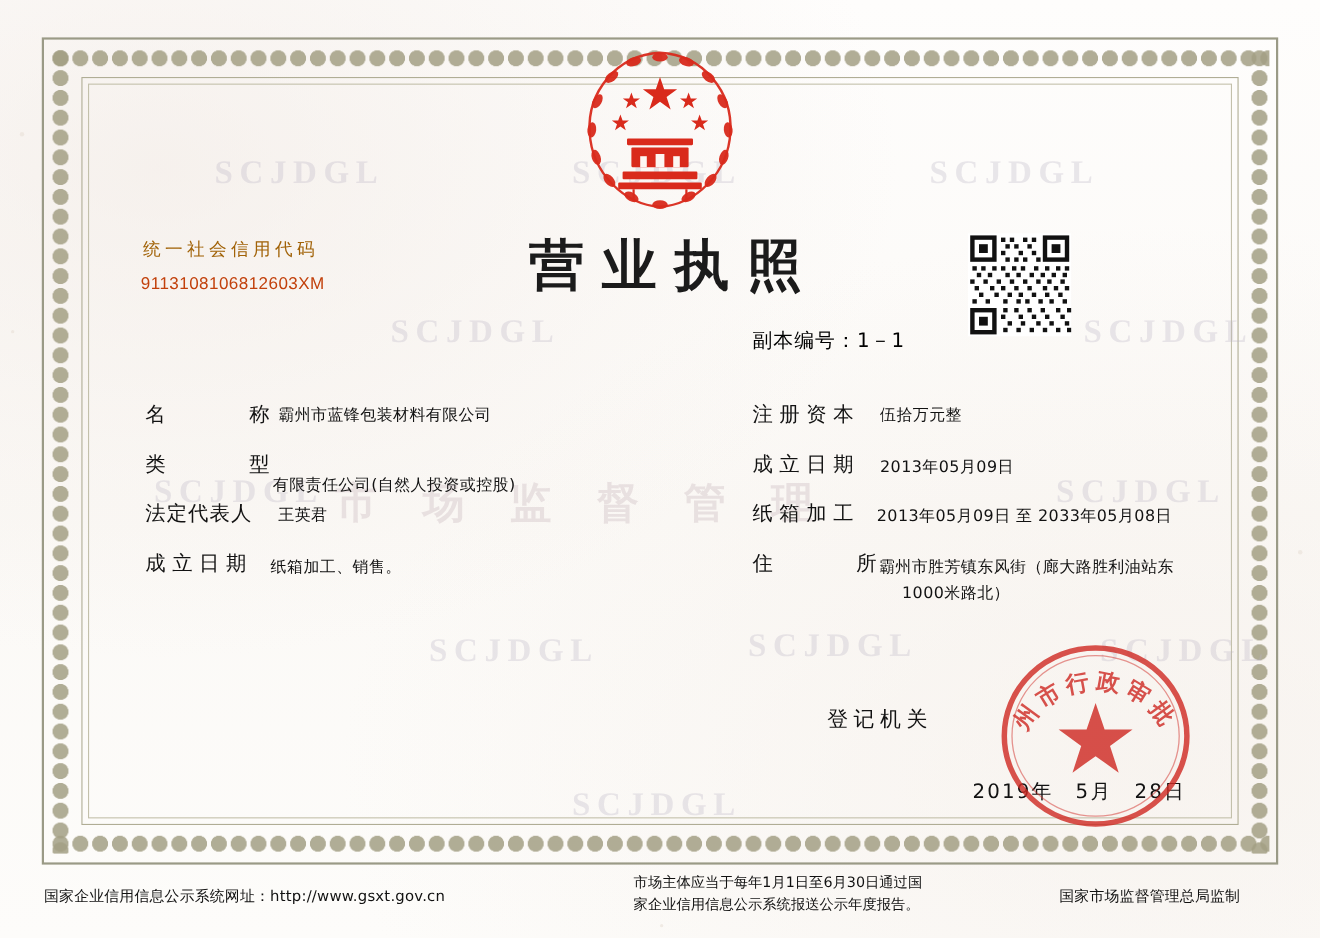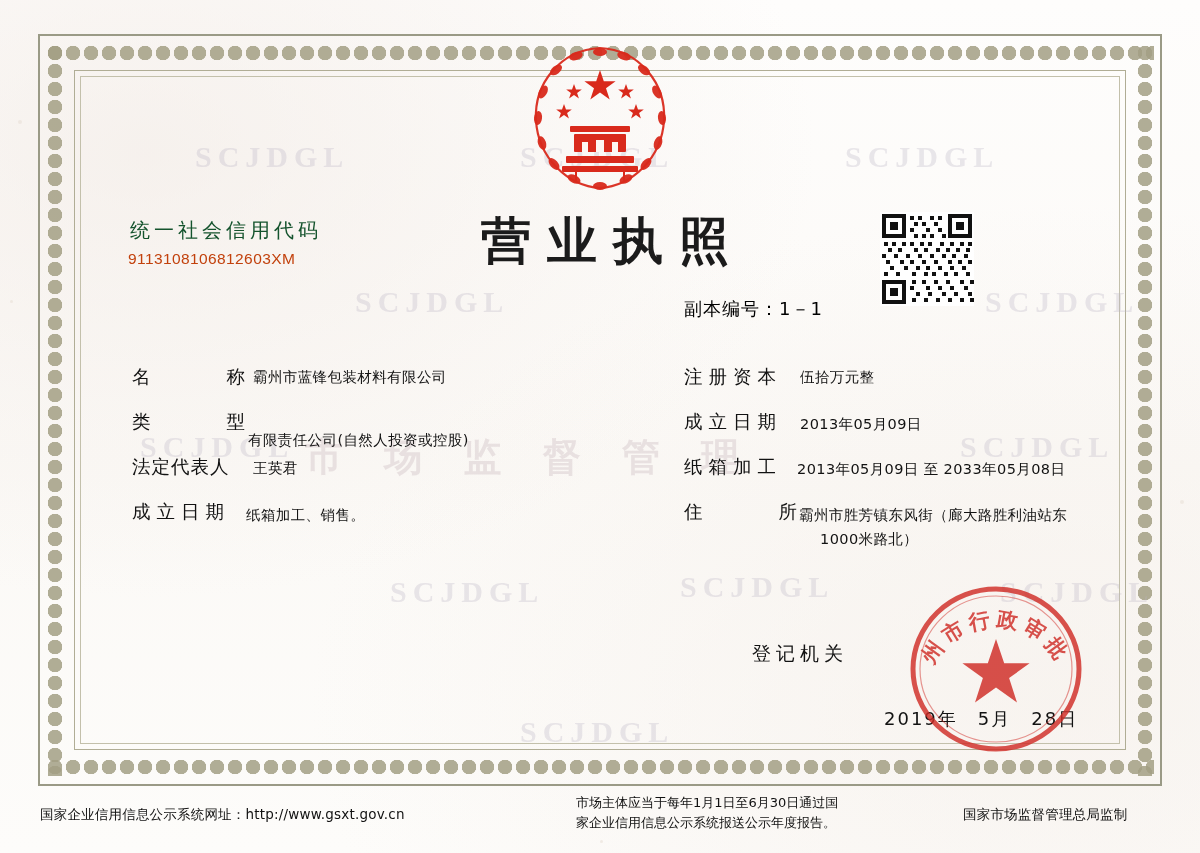--- a/index.html
+++ b/index.html
@@ -148,23 +148,23 @@
     letter-spacing: 1px;
     color: #000000;
   }
 
   
   .credit-label {
     position: absolute;
     left: 130px;
     top: 217px;
     font-family: "DejaVu Sans", sans-serif;
-    font-size: 20px;
+    font-size: 16px;
     letter-spacing: 4px;
-    color: #14532d;
+    color: #a16207;
     font-weight: 500;
   }
   .credit-value {
     position: absolute;
     left: 128px;
     top: 250px;
     font-family: "Liberation Sans", sans-serif;
     font-size: 15.5px;
     letter-spacing: .4px;
     color: #c2410c;

